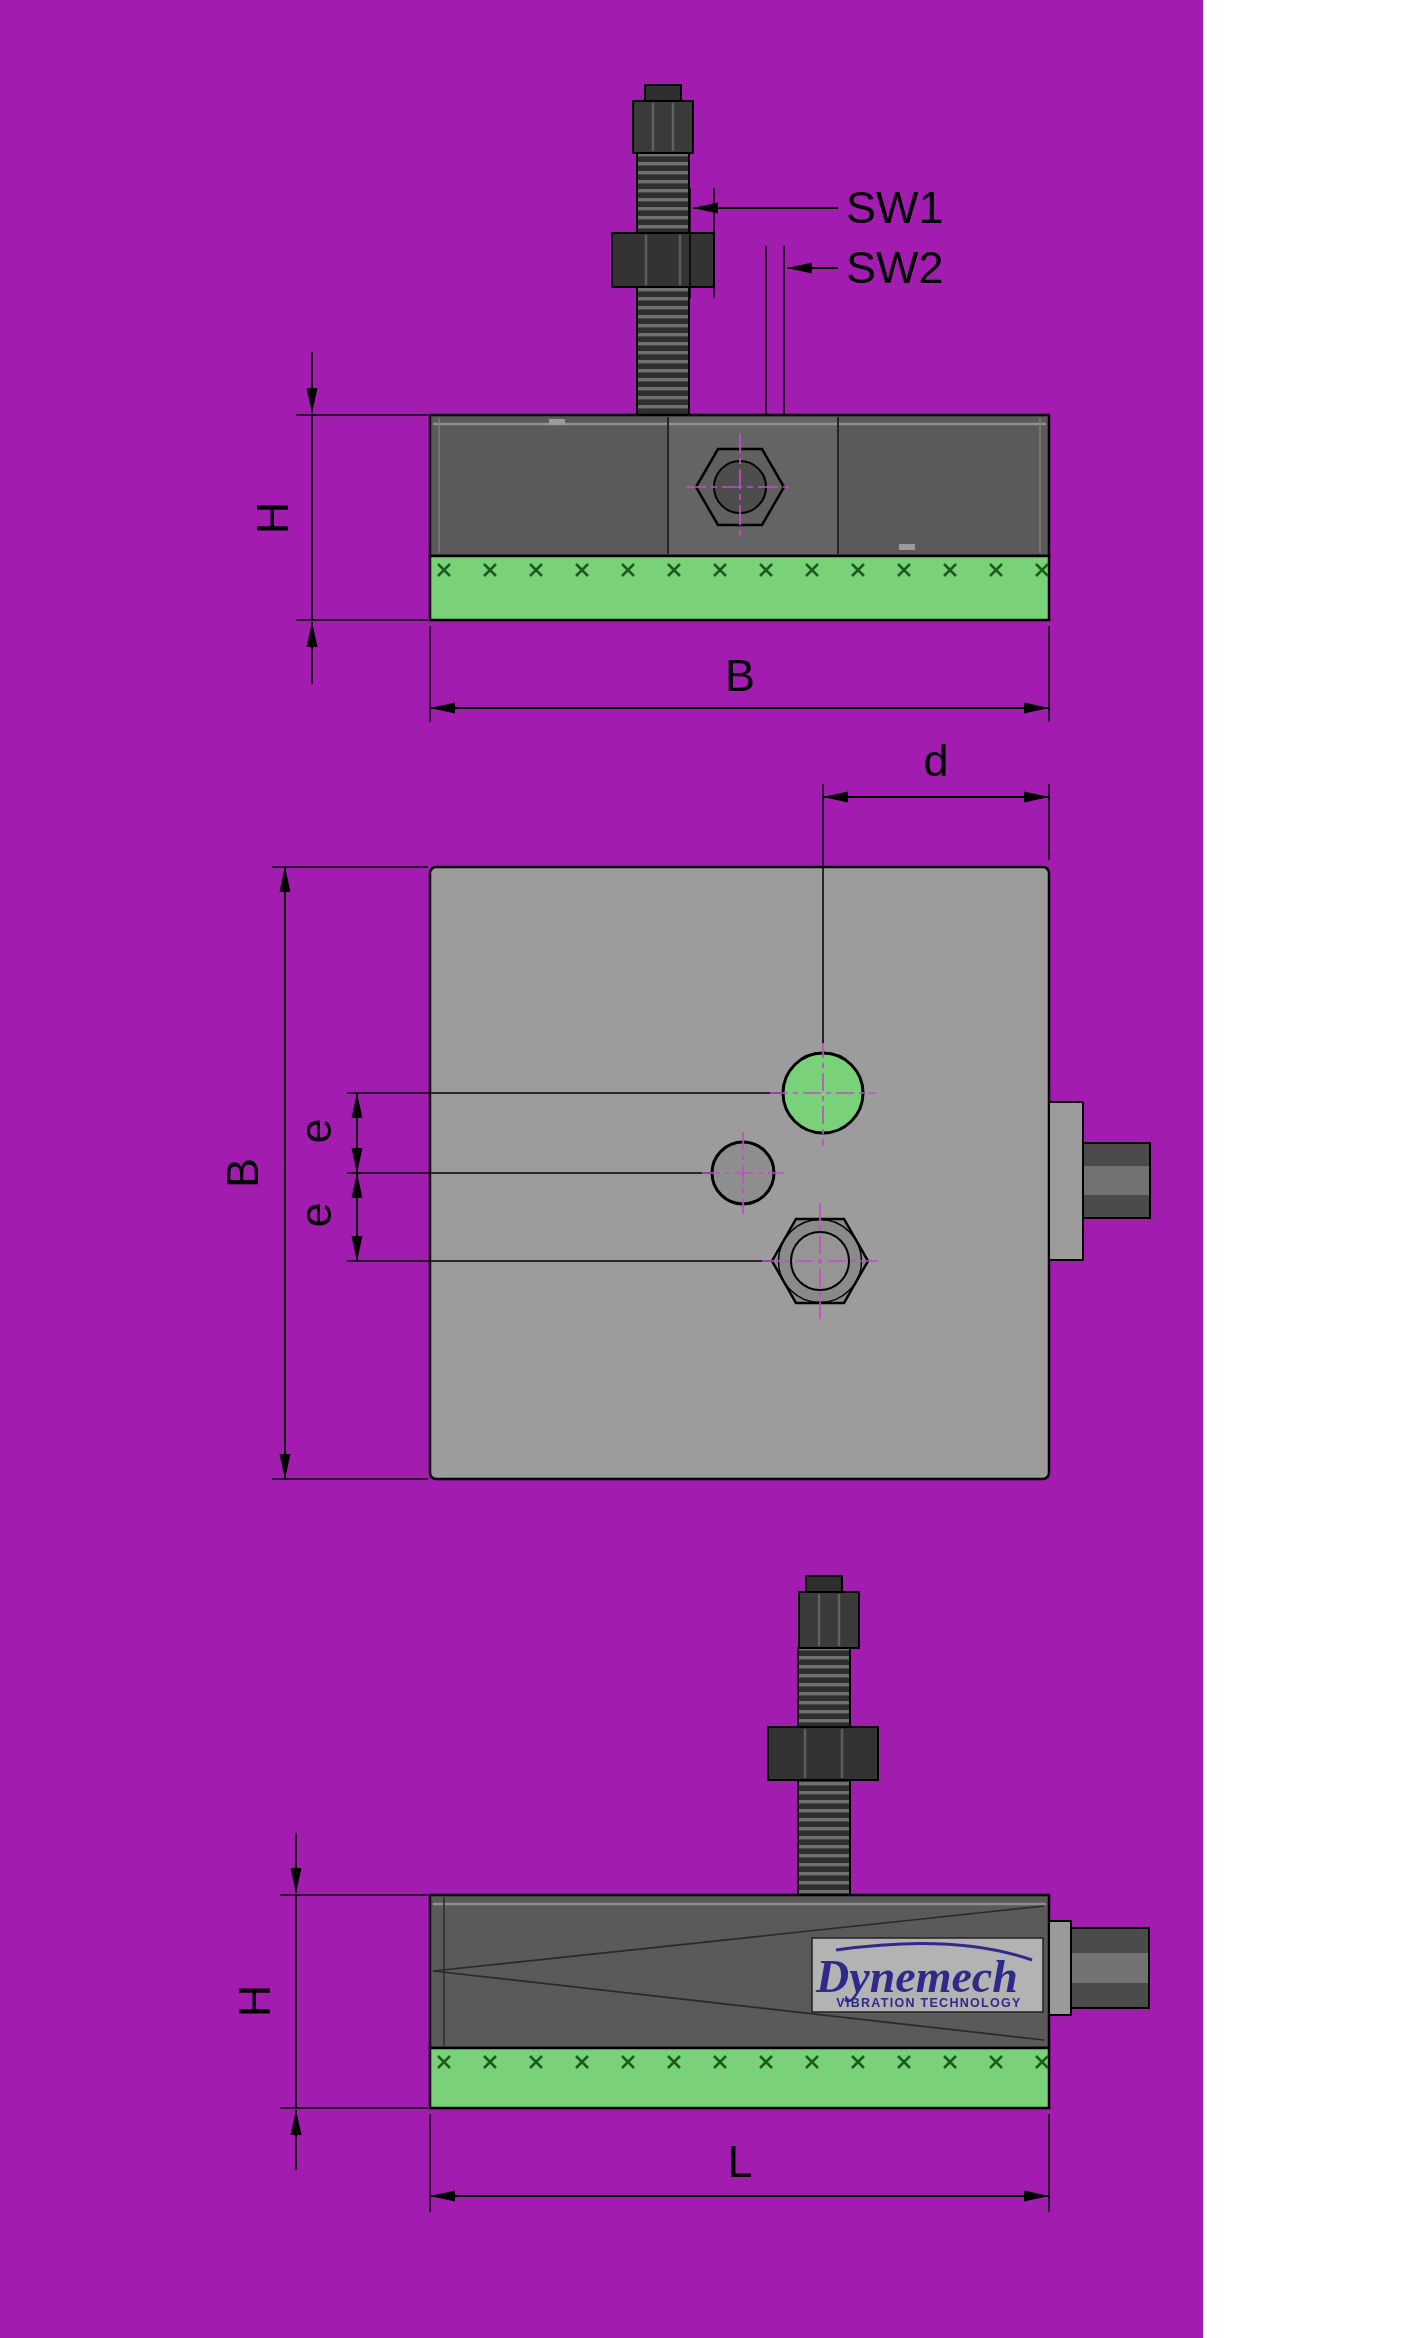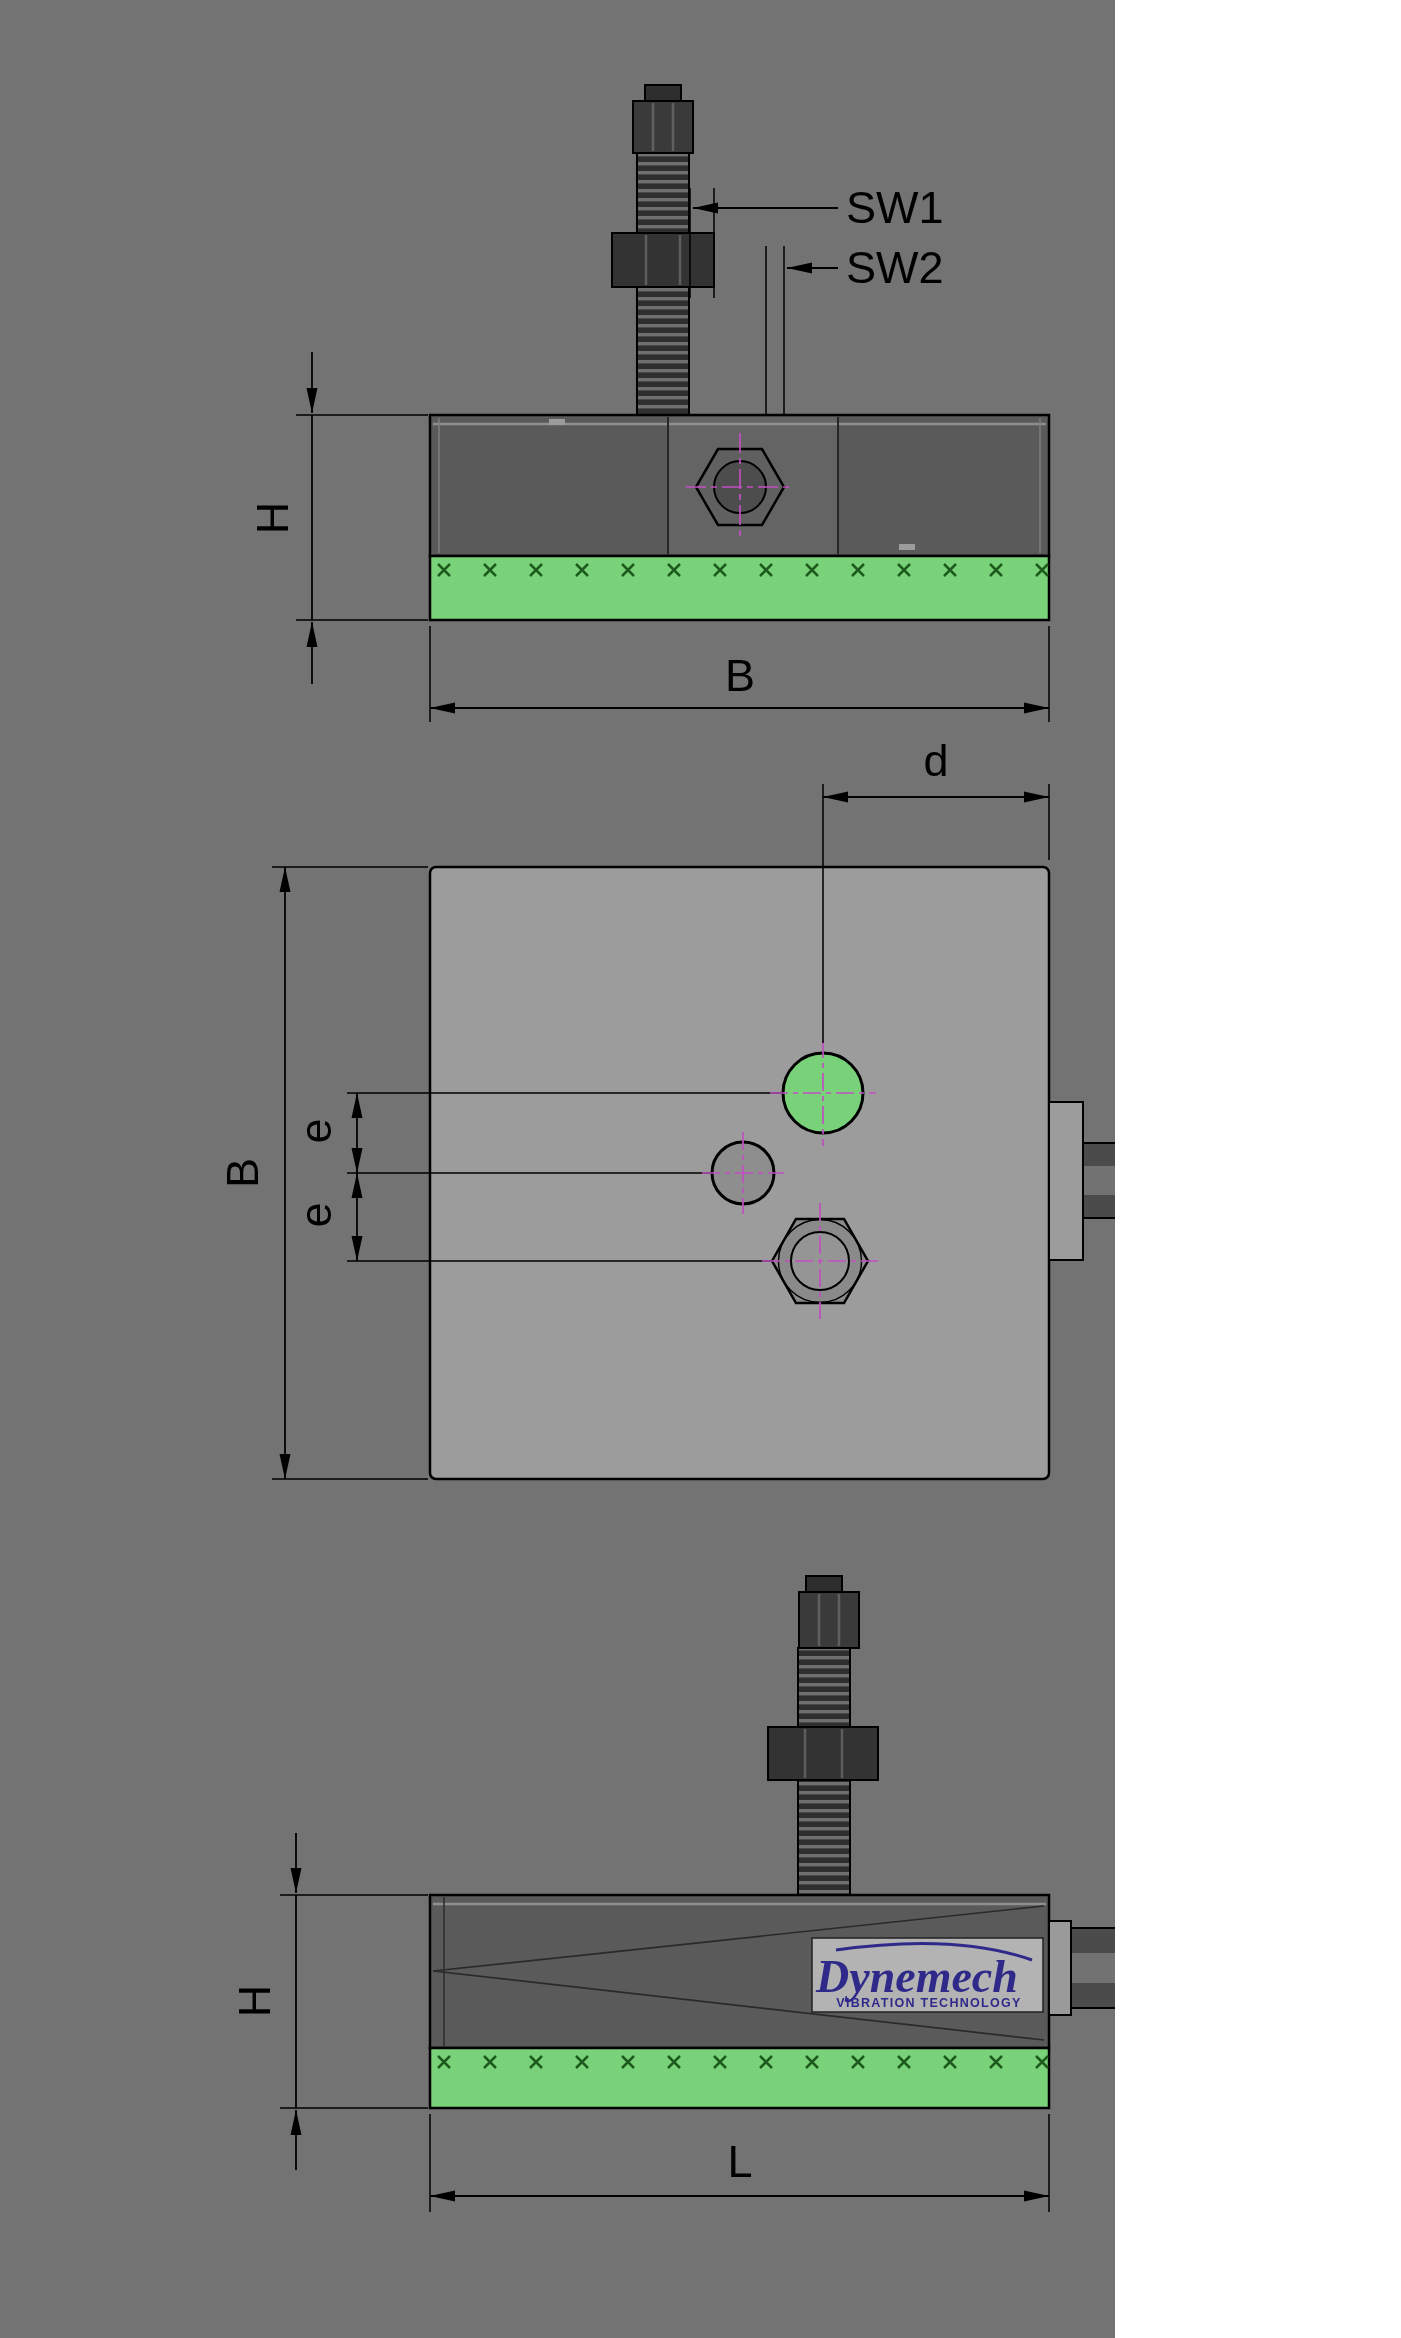--- a/index.html
+++ b/index.html
@@ -1,16 +1,16 @@
 <!DOCTYPE html>
 <html><head>
 <meta charset="utf-8">
 <style>
   html,body{margin:0;padding:0;background:#ffffff;}
-  .canvas{width:1115px;height:2338px;background:#737373;position:relative;overflow:hidden;}
+  .canvas{width:1203px;height:2338px;background:#a21caf;position:relative;overflow:hidden;}
   svg{display:block;}
   .dim-label{font-family:"Liberation Sans",sans-serif;font-size:45px;fill:#000;}
   .logo-brand{font-family:"Liberation Serif",serif;font-style:italic;font-weight:700;font-size:46px;}
   .logo-tag{font-family:"Liberation Sans",sans-serif;font-weight:700;font-size:12.5px;letter-spacing:1.3px;}
 </style>
 </head>
 <body>
 
 <div class="canvas">
 <svg width="1401" height="2338" viewBox="0 0 1401 2338" xmlns="http://www.w3.org/2000/svg">

